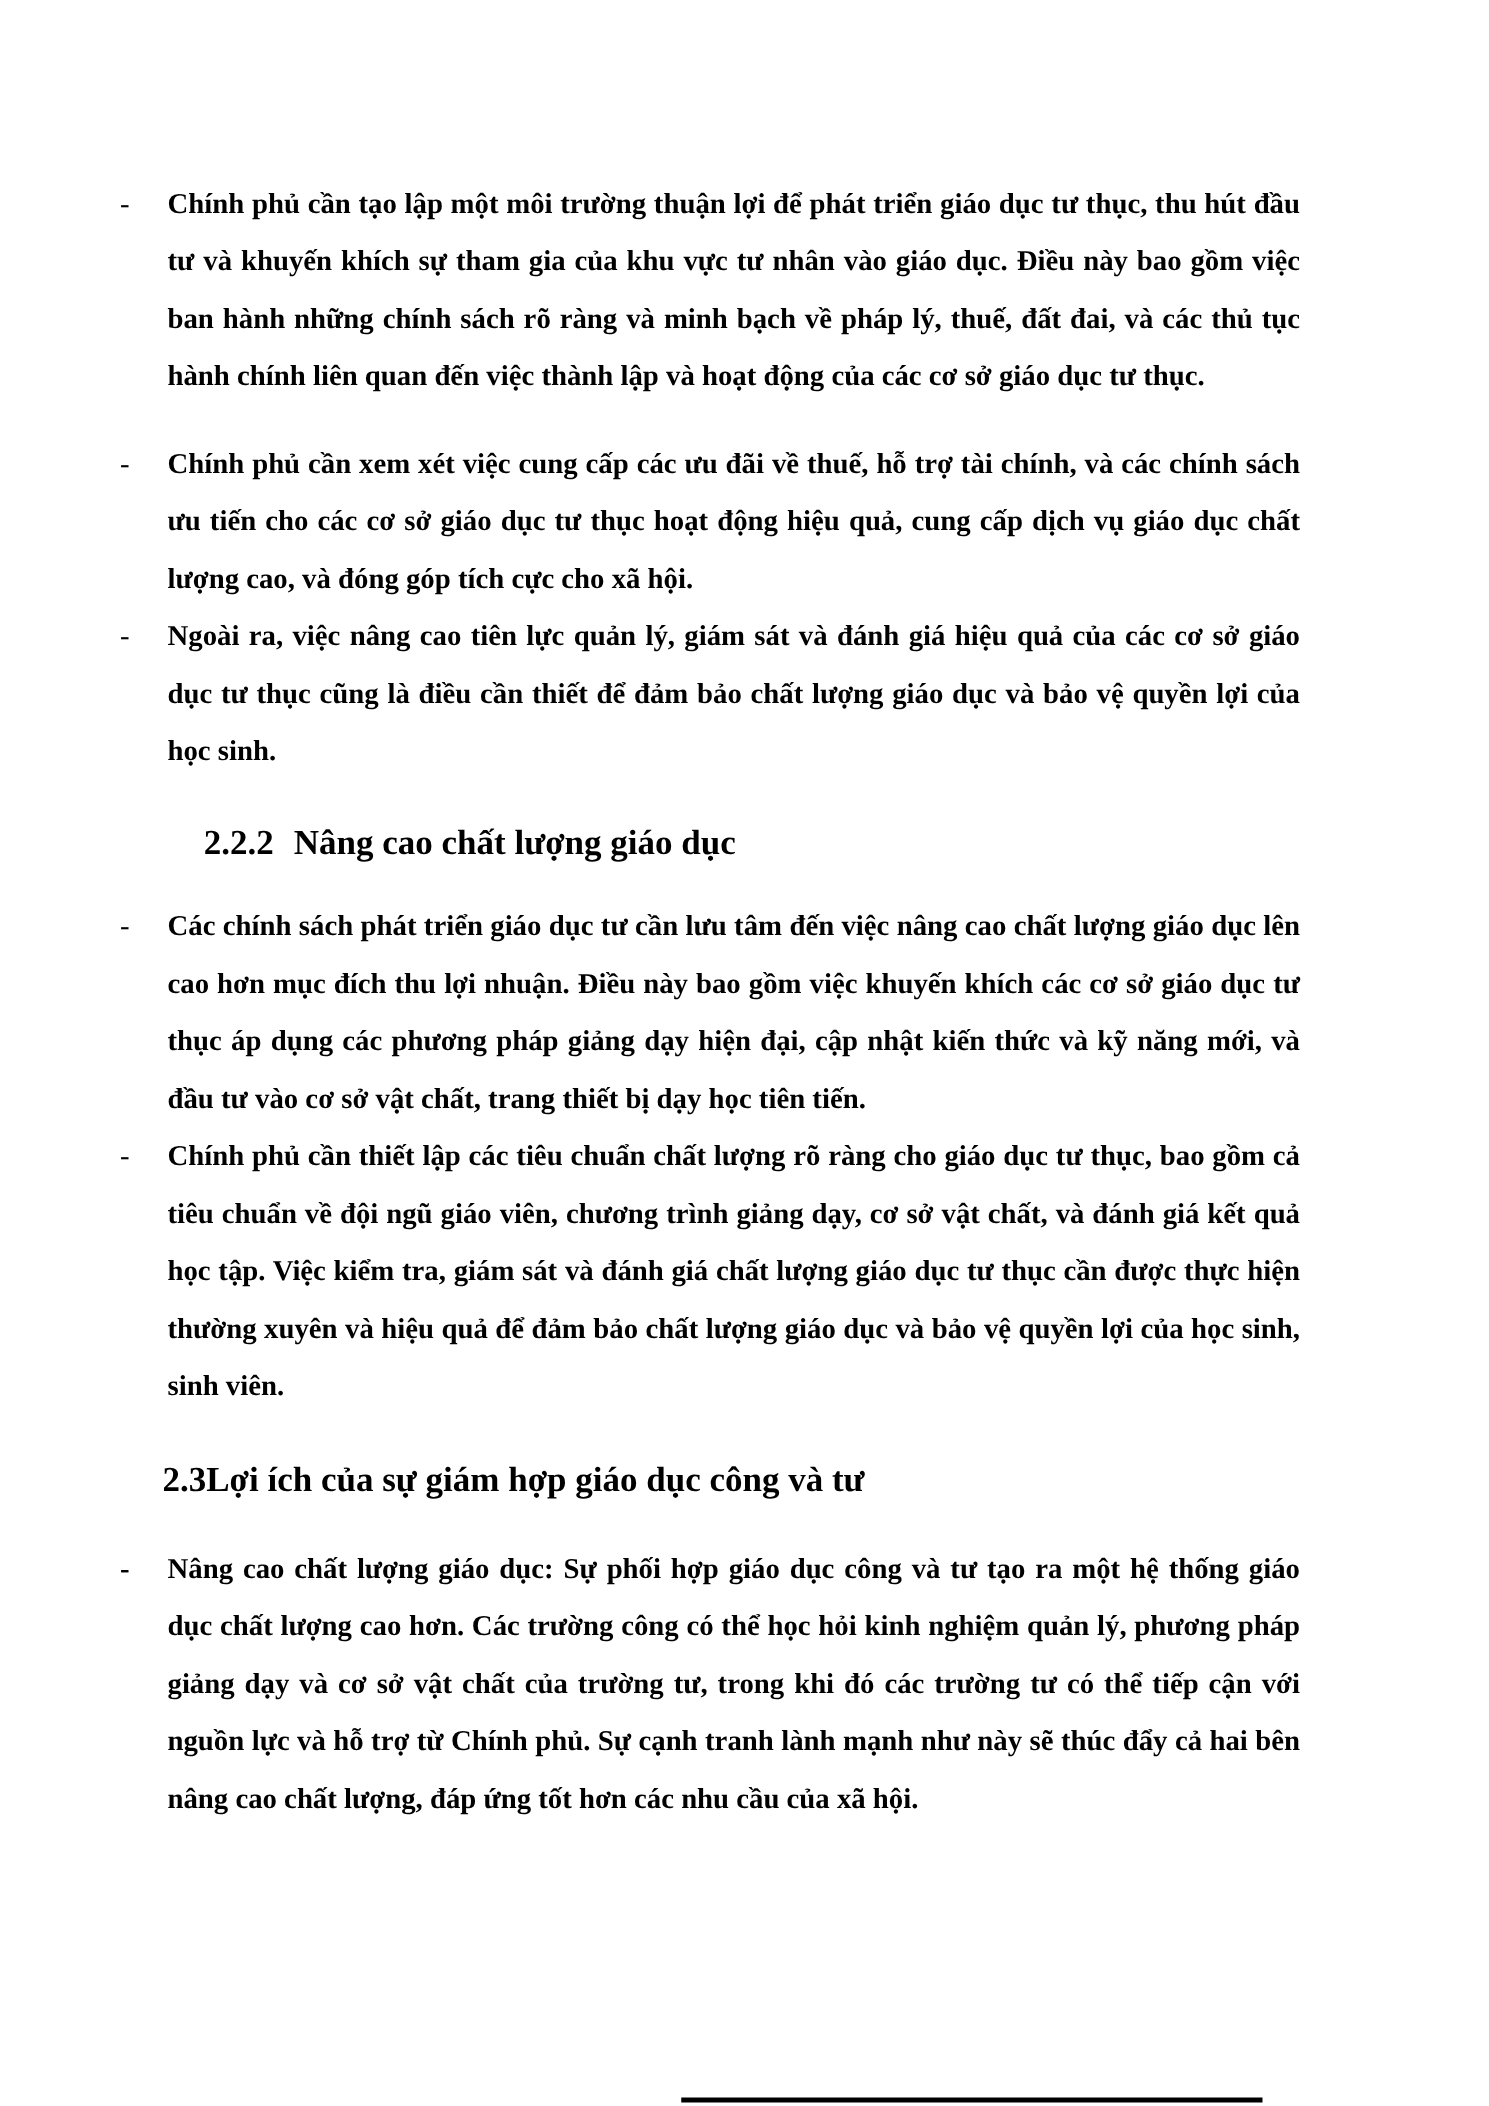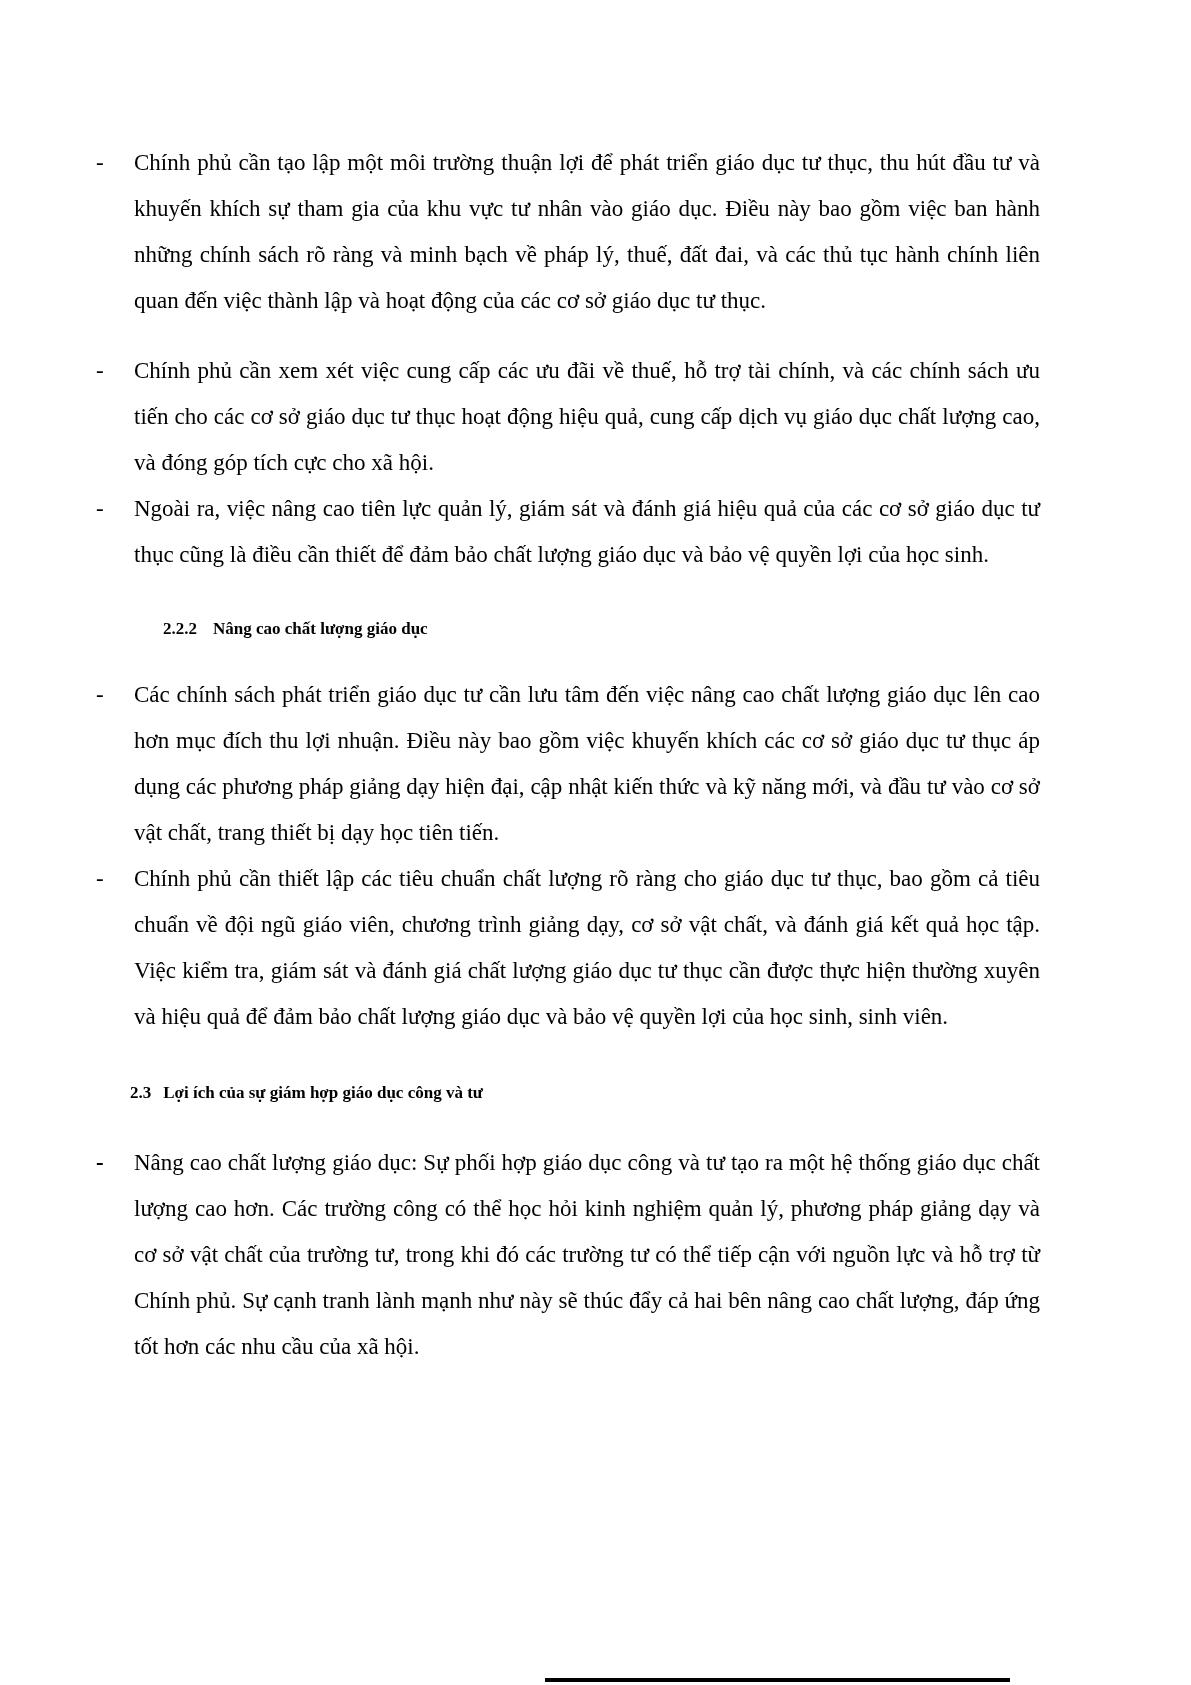--- a/index.html
+++ b/index.html
@@ -23,32 +23,33 @@
     font-size: 23px;
     line-height: 46px;
   }
   .bullet .marker {
     flex: 0 0 38px;
     width: 38px;
   }
   .bullet .ptext {
     flex: 1;
     text-align: justify;
+    font-weight: bold;
   }
   .gap-after { margin-bottom: 24px; }
   .bold-marker .marker { font-weight: bold; }
   .heading {
-    font-size: 17px;
+    font-size: 28px;
     line-height: 46px;
     font-weight: bold;
   }
   .h222 { margin: 28px 0 20px 67px; }
   .h222 .hnum { margin-right: 16px; }
   .h23 { margin: 30px 0 24px 34px; }
-  .h23 .hnum { margin-right: 12px; text-align: right; }
+  .h23 .hnum { margin-right: 0; text-align: right; }
   .bottom-bar {
     position: absolute;
     left: 545px;
     bottom: 3px;
     width: 465px;
     height: 4px;
     background: #000000;
   }
 </style>
 </head>

